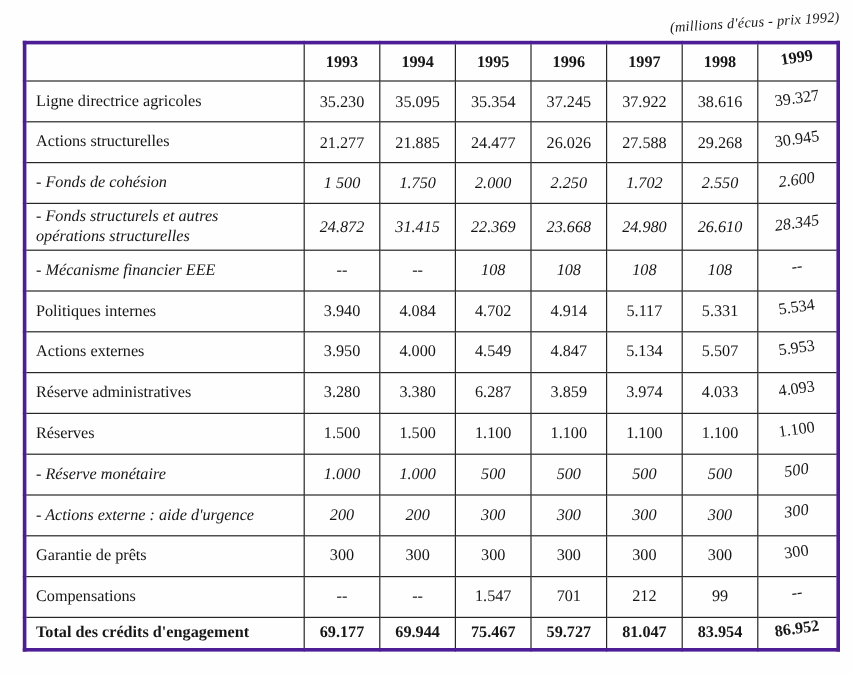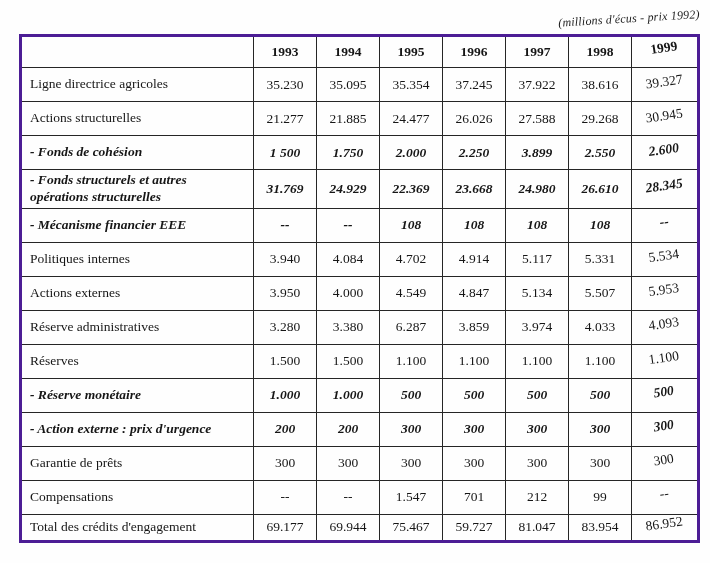--- a/index.html
+++ b/index.html
@@ -58,22 +58,22 @@
   td.label {
     text-align: left;
     padding: 2px 24px 2px 8px;
     line-height: 1.25;
   }
   td.num {
     text-align: center;
     padding: 0 2px;
     white-space: nowrap;
   }
-  tr.italic td { font-style: italic; font-weight: bold; }
-  tr.total td { font-weight: normal; }
+  tr.italic td { font-style: italic; }
+  tr.total td { font-weight: bold; }
   
   .curl {
     display: inline-block;
     transform: rotate(-8deg) translateY(-3px);
   }
   thead .curl {
     transform: rotate(-9deg) translateY(-4px);
   }
 </style>
 </head>
@@ -125,28 +125,28 @@
           <td class="num"><span>27.588</span></td>
           <td class="num"><span>29.268</span></td>
           <td class="num"><span class="curl">30.945</span></td>
         </tr>
         <tr class="italic">
           <td class="label">- Fonds de cohésion</td>
           <td class="num"><span>1 500</span></td>
           <td class="num"><span>1.750</span></td>
           <td class="num"><span>2.000</span></td>
           <td class="num"><span>2.250</span></td>
-          <td class="num"><span>3.899</span></td>
+          <td class="num"><span>1.702</span></td>
           <td class="num"><span>2.550</span></td>
           <td class="num"><span class="curl">2.600</span></td>
         </tr>
         <tr class="italic">
           <td class="label">- Fonds structurels et autres opérations structurelles</td>
-          <td class="num"><span>31.769</span></td>
-          <td class="num"><span>24.929</span></td>
+          <td class="num"><span>24.872</span></td>
+          <td class="num"><span>31.415</span></td>
           <td class="num"><span>22.369</span></td>
           <td class="num"><span>23.668</span></td>
           <td class="num"><span>24.980</span></td>
           <td class="num"><span>26.610</span></td>
           <td class="num"><span class="curl">28.345</span></td>
         </tr>
         <tr class="italic">
           <td class="label">- Mécanisme financier EEE</td>
           <td class="num"><span>--</span></td>
           <td class="num"><span>--</span></td>
@@ -200,21 +200,21 @@
           <td class="label">- Réserve monétaire</td>
           <td class="num"><span>1.000</span></td>
           <td class="num"><span>1.000</span></td>
           <td class="num"><span>500</span></td>
           <td class="num"><span>500</span></td>
           <td class="num"><span>500</span></td>
           <td class="num"><span>500</span></td>
           <td class="num"><span class="curl">500</span></td>
         </tr>
         <tr class="italic">
-          <td class="label">- Action externe : prix d'urgence</td>
+          <td class="label">- Actions externe : aide d'urgence</td>
           <td class="num"><span>200</span></td>
           <td class="num"><span>200</span></td>
           <td class="num"><span>300</span></td>
           <td class="num"><span>300</span></td>
           <td class="num"><span>300</span></td>
           <td class="num"><span>300</span></td>
           <td class="num"><span class="curl">300</span></td>
         </tr>
         <tr>
           <td class="label">Garantie de prêts</td>

